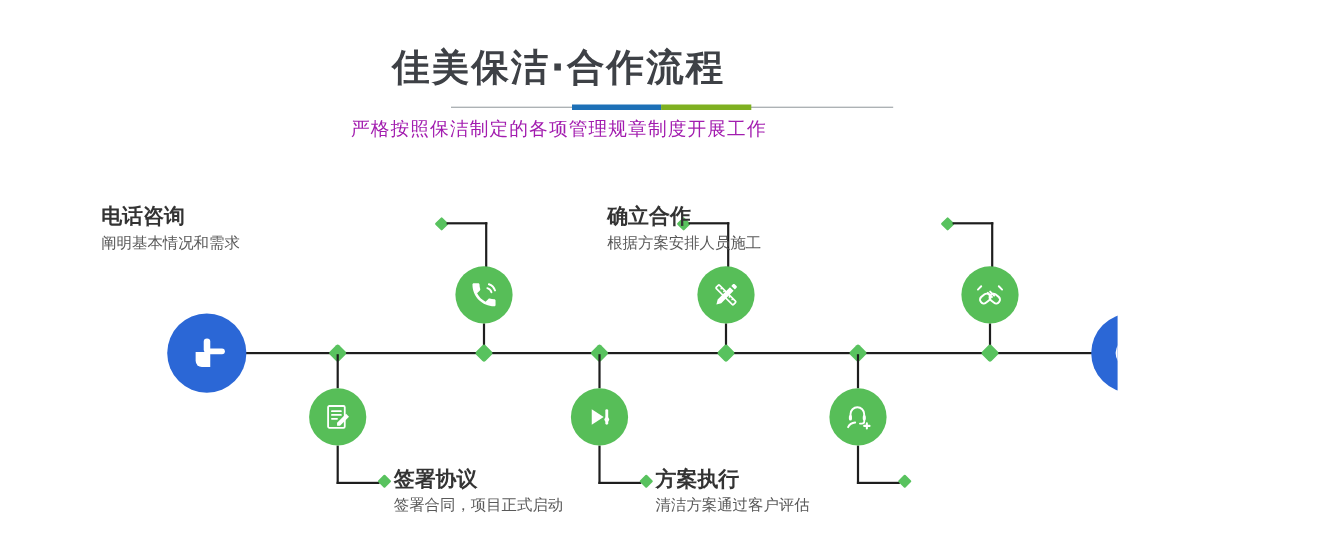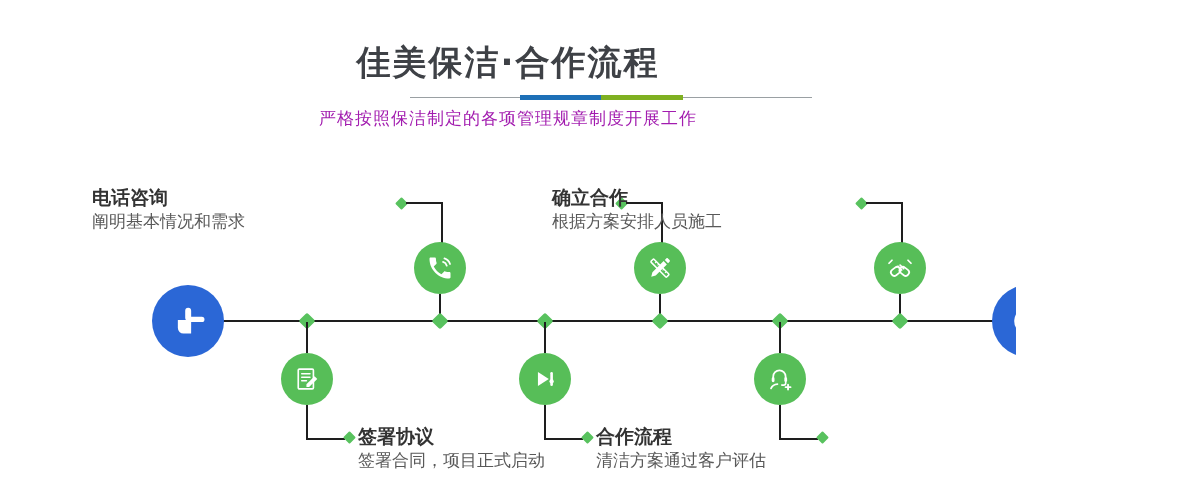--- a/index.html
+++ b/index.html
@@ -24,21 +24,21 @@
     display:flex;align-items:center;justify-content:center;}
   .diamond-lg{width:12px;height:12px;background:#58c25e;transform:rotate(45deg);border-radius:2px;}
   .diamond-sm{width:9px;height:9px;background:#58c25e;transform:rotate(45deg);border-radius:1px;}
   .stem{width:2px;background:#1e1e1e;}
   .elbow-top{border-top:2px solid #1e1e1e;border-right:2px solid #1e1e1e;}
   .elbow-bottom{border-left:2px solid #1e1e1e;border-bottom:2px solid #1e1e1e;}
 
   
   .label-box{width:300px;}
   .label-box .step-title{font-size:19px;line-height:22px;font-weight:bold;color:#333333;margin:0 0 4px 0;}
-  .label-box .step-desc{font-size:17px;line-height:19px;color:#595959;margin:0;}
+  .label-box .step-desc{font-size:14px;line-height:19px;color:#595959;margin:0;}
   .align-r{text-align:left;}
   .align-l{text-align:left;}
 </style>
 </head>
 <body>
 
 <div class="page">
 
   <div class="abs page-title">佳美保洁·合作流程</div>
   <div class="abs divider-base"></div>
@@ -115,21 +115,21 @@
       <path d="M7.5 7.5h7M7.5 10.5h7M7.5 13.5h4" stroke="#fff" stroke-width="1.4" stroke-linecap="round"></path>
       <path fill="#fff" d="M11.5 16.6l7-7 2.3 2.3-7 7h-2.3v-2.3z"></path>
     </svg>
   </div>
 
   <div class="abs diamond-lg" style="left:539px;top:315px;"></div>
   <div class="abs stem" style="left:544px;top:322px;height:31px;"></div>
   <div class="abs elbow-bottom" style="left:544px;top:405px;width:37px;height:33px;"></div>
   <div class="abs diamond-sm" style="left:583px;top:433px;"></div>
   <div class="abs label-box align-l" style="left:596px;top:425px;">
-    <p class="step-title">合作流程</p>
+    <p class="step-title">方案执行</p>
     <p class="step-desc">清洁方案通过客户评估</p>
   </div>
   <div class="abs node-green" style="left:519px;top:353px;">
     <svg width="26" height="26" viewBox="0 0 24 24">
       <path fill="#fff" d="M5.5 5.5l10 6.5-10 6.5z"></path>
       <rect x="16.9" y="5.5" width="2.4" height="13" rx="1.2" fill="#fff"></rect>
       <circle cx="18.1" cy="14.2" r="2" fill="#fff"></circle>
     </svg>
   </div>
 

